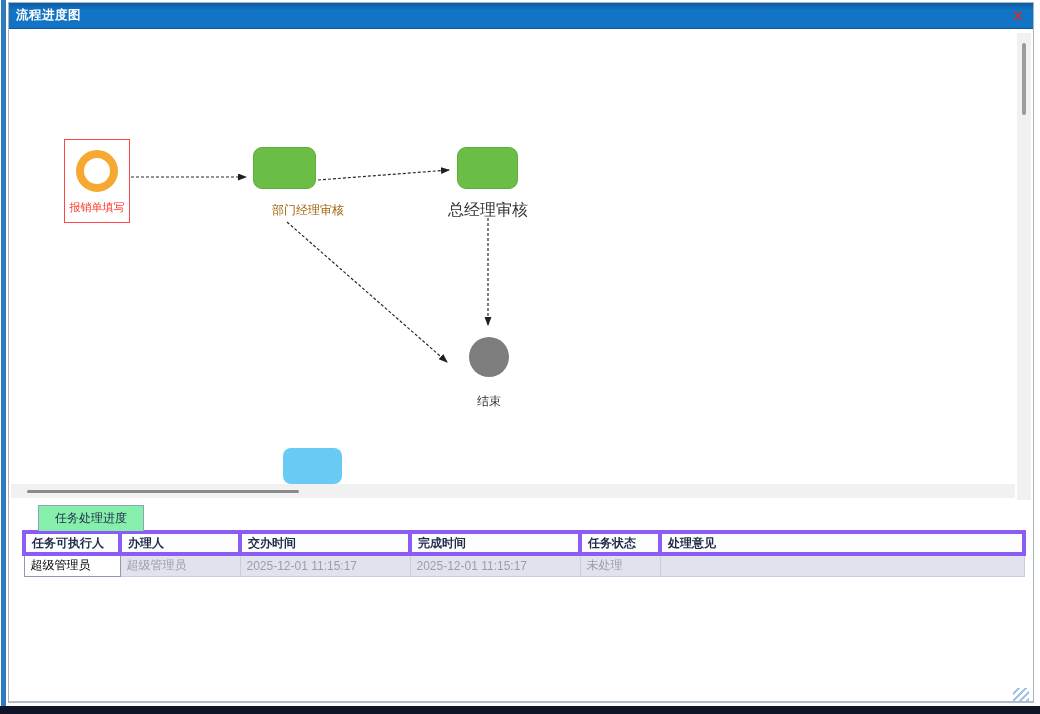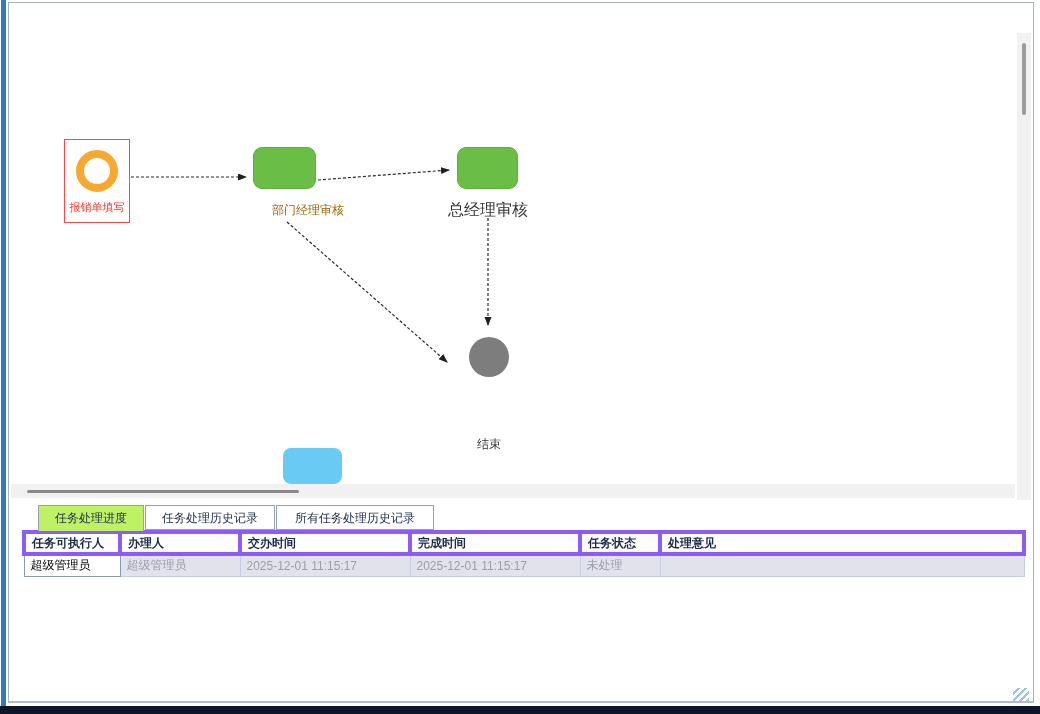--- a/index.html
+++ b/index.html
@@ -33,29 +33,29 @@
   
   #start-box  { left:55px; top:136px; width:66px; height:84px; border:1px solid #ff4545; background:#fff; }
   #start-ring { left:67px; top:147px; width:42px; height:42px; border:8px solid #f6a930; border-radius:50%; background:#fff; }
   #start-label{ left:48px; top:197px; width:80px; text-align:center; color:#ff3226; font-size:11px; }
   .task-node  { background:#6abe45; border:1px solid #5fae3c; border-radius:9px; }
   #task1-node { left:244px; top:144px; width:63px; height:42px; }
   #task2-node { left:448px; top:144px; width:61px; height:42px; }
   #task1-label{ left:215px; top:199px; width:120px; text-align:right; color:#a16207; font-size:12px; }
   #task2-label{ left:419px; top:197px; width:120px; text-align:center; color:#333; font-size:16px; }
   #end-node   { left:460px; top:334px; width:40px; height:40px; border-radius:50%; background:#7d7d7d; }
-  #end-label  { left:450px; top:390px; width:60px; text-align:center; color:#333; font-size:12px;margin-top:43px; }
+  #end-label  { left:450px; top:390px; width:60px; text-align:center; color:#333; font-size:12px; }
   #pending-node { left:274px; top:445px; width:59px; height:36px; background:#69cbf4; border-radius:8px; }
 
   #edges-svg { left:0; top:0; width:1024px; height:699px; pointer-events:none; }
 
   
   .tab { top:502px; height:25px; font-size:12px; color:#22304e; text-align:center; line-height:24px;
          background:#fff; border:1px solid #93a1b8; cursor:pointer; }
-  #tab-0 { left:29px;  width:106px; height:26px; border-bottom:none; z-index:3; background:#bef264; }
+  #tab-0 { left:29px;  width:106px; height:26px; border-bottom:none; z-index:3; background:#86efac; }
   #tab-1 { left:136px; width:130px; }
   #tab-2 { left:267px; width:158px; }
 
   
   #task-table { left:13px; top:527px; width:1000px; border-collapse:collapse; table-layout:fixed;
                 font-size:12px; z-index:2; position:absolute; background:#fff; }
   #task-table th { height:22px; text-align:left; padding:0 6px; font-weight:bold; color:#1d2b4a;
                    border:4px solid #8b5cf6; background:#fdfdfe; white-space:nowrap; overflow:hidden; }
   #task-table td { height:22px; padding:0 6px; color:#9c9cad; background:#e2e2ed;
                    border:1px solid #c6cde0; white-space:nowrap; overflow:hidden;margin-left:42px; }
@@ -68,20 +68,24 @@
 </head>
 <body>
 
 <div id="underlay-left" class="abs">
   <div class="blue-bar"></div>
 </div>
 <div id="underlay-bottom" class="abs"></div>
 
 <div id="dialog" class="abs">
 
+  <div id="titlebar" class="abs">
+    <div id="title-text" class="abs">流程进度图</div>
+    <div id="close-btn" class="abs">✕</div>
+  </div>
 
   <div>
     <svg id="edges-svg" class="abs" xmlns="http://www.w3.org/2000/svg">
       <defs>
         <marker id="ah" markerWidth="10" markerHeight="9" refX="8" refY="3.5" orient="auto" markerUnits="userSpaceOnUse">
           <path d="M0,0 L9,3.5 L0,7 Z" fill="#1f1f1f"></path>
         </marker>
       </defs>
       <line x1="122" y1="174" x2="237" y2="174" stroke="#2a2a2a" stroke-width="1.2" stroke-dasharray="3,2" marker-end="url(#ah)"></line>
       <line x1="309" y1="177" x2="440" y2="167" stroke="#2a2a2a" stroke-width="1.2" stroke-dasharray="3,2" marker-end="url(#ah)"></line>
@@ -107,22 +111,20 @@
   </div>
 
   <div id="vscroll-track" class="abs">
     <div id="vscroll-thumb" class="abs"></div>
   </div>
   <div id="hscroll-track" class="abs">
     <div id="hscroll-thumb" class="abs"></div>
   </div>
 
   <div id="tab-0" class="abs tab">任务处理进度</div>
-  <div id="tab-1" class="abs tab">任务处理历史记录</div>
-  <div id="tab-2" class="abs tab">所有任务处理历史记录</div>
 
   <table id="task-table">
     <colgroup>
       <col style="width:96px">
         <col style="width:120px">
         <col style="width:170px">
       <col style="width:170px">
         <col style="width:80px">
         <col style="width:364px">
     </colgroup>

